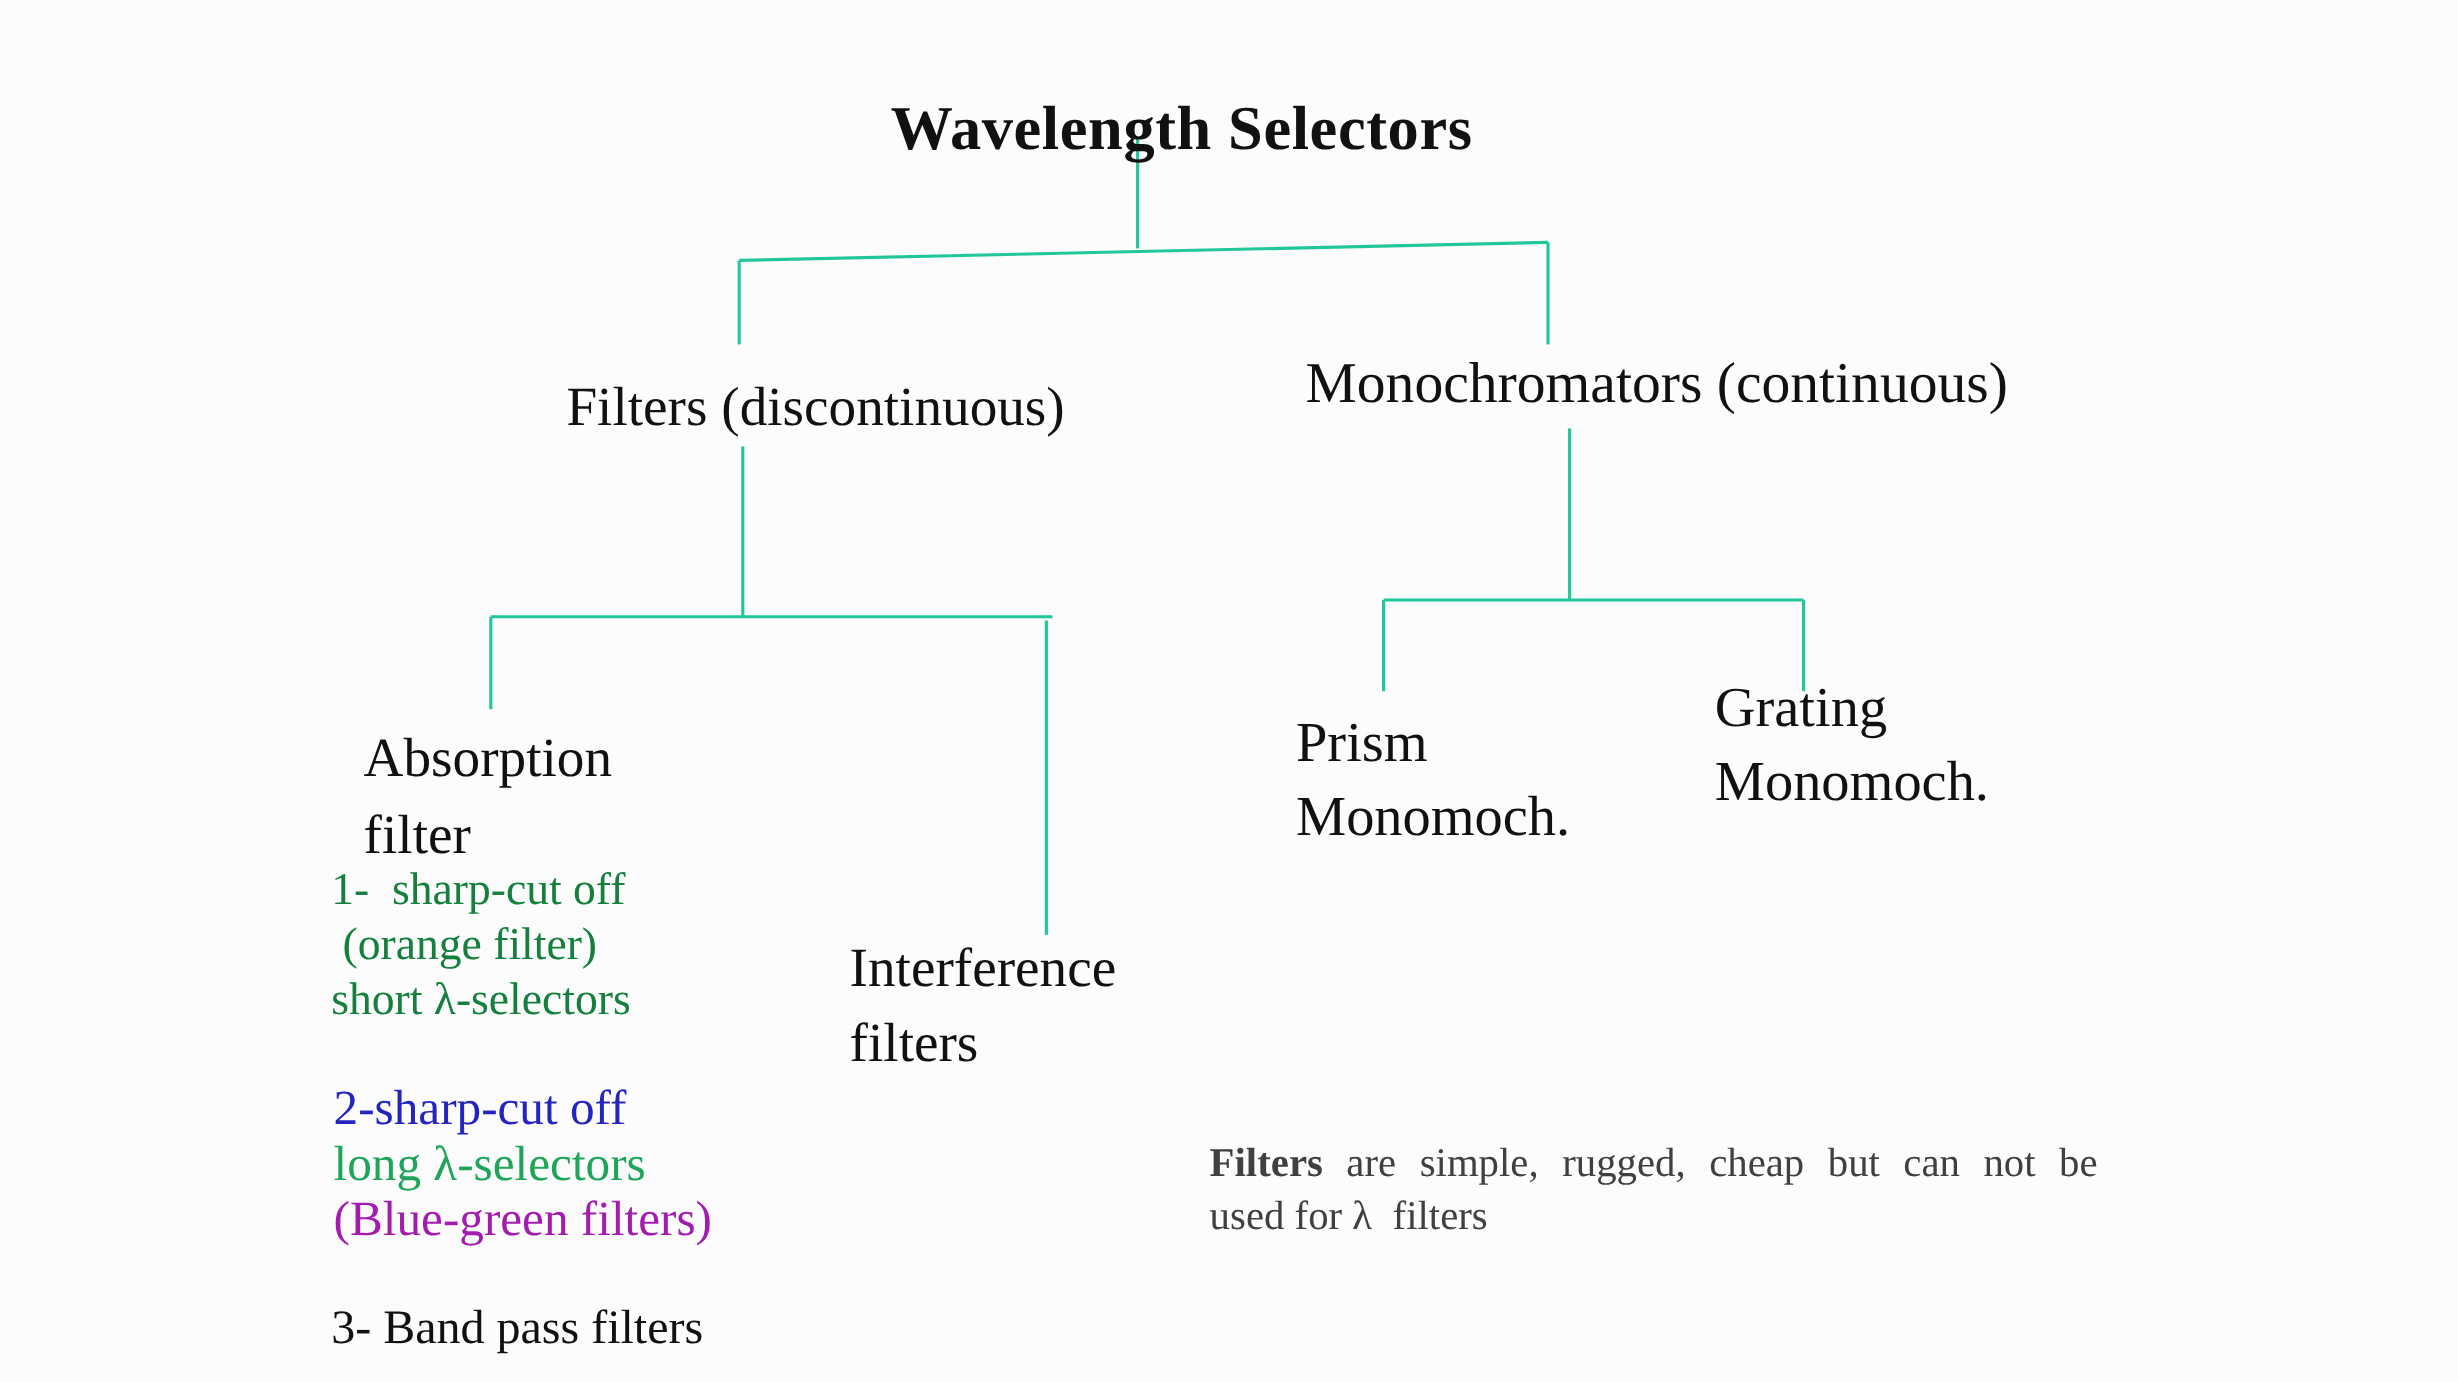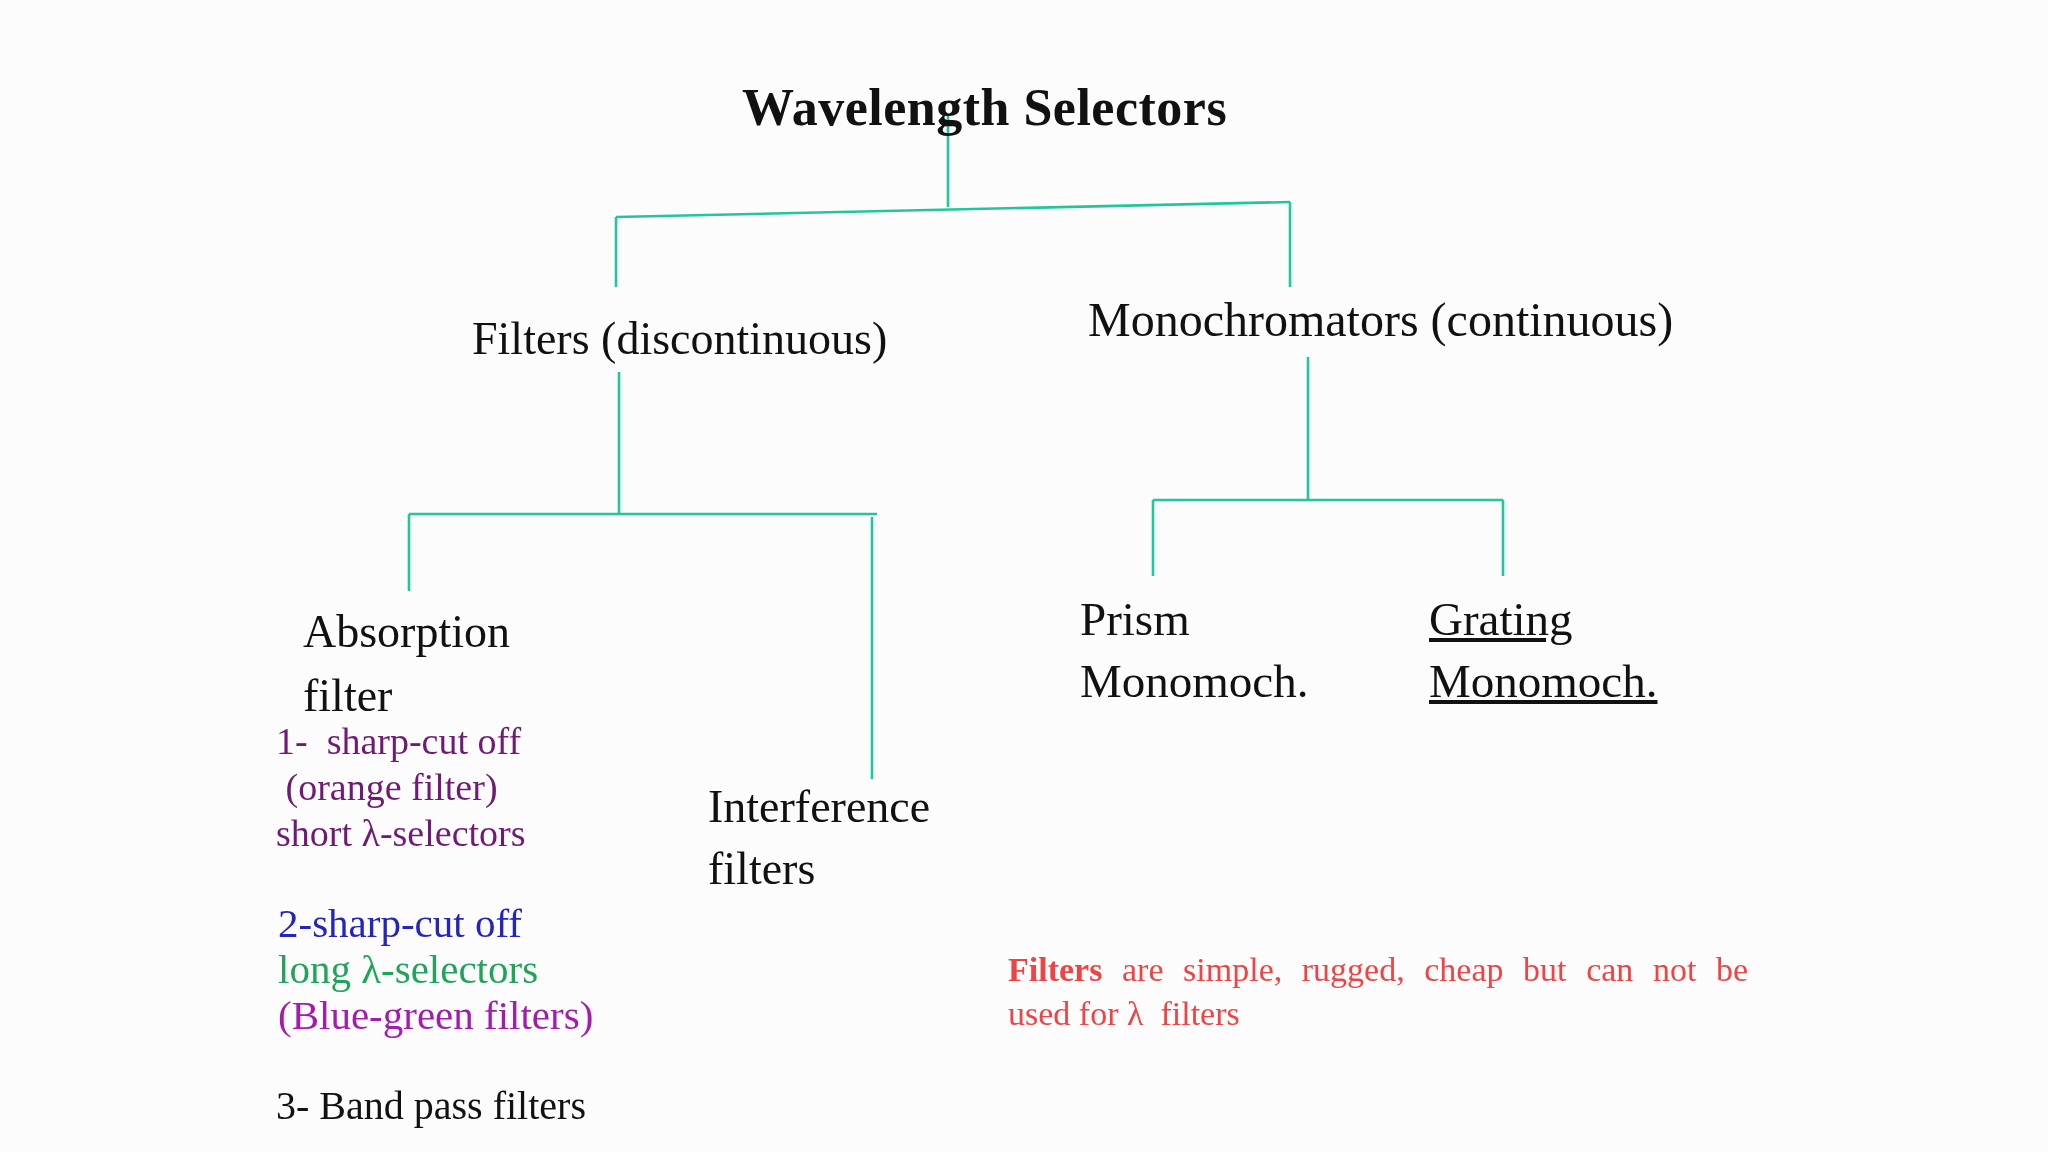--- a/index.html
+++ b/index.html
@@ -27,29 +27,29 @@
   .title {
     left: 742px; top: 78px;
     font-size: 52px; font-weight: bold;
     letter-spacing: 0.5px;
   }
   .branch-left  { left: 472px;  top: 312px; font-size: 46px; }
   .branch-right { left: 1088px; top: 292px; font-size: 48px; }
   .leaf-absorption   { left: 303px;  top: 600px; font-size: 46px; line-height: 64px; }
   .leaf-interference { left: 708px;  top: 776px; font-size: 46px; line-height: 62px; }
   .leaf-prism        { left: 1080px; top: 588px; font-size: 47px; line-height: 62px; }
-  .leaf-grating      { left: 1429px; top: 588px; font-size: 47px; line-height: 62px; text-decoration: underline; }
+  .leaf-grating      { left: 1429px; top: 559px; font-size: 47px; line-height: 62px; }
   .type1 { left: 276px; top: 718px;  font-size: 38px; line-height: 46px; }
   .type2 { left: 278px; top: 900px;  font-size: 41px; line-height: 46px; }
   .type3 { left: 276px; top: 1082px; font-size: 40px; }
   .note {
     position: absolute;
     left: 1008px; top: 948px; width: 740px;
     font-size: 34px; line-height: 44px;
-    color: #ef4444;
+    color: #404040;
     font-family: "Liberation Serif", "DejaVu Serif", serif;
   }
   .note-line1 { text-align: justify; text-align-last: justify; }
   .note-line2 { text-align: left; white-space: pre; }
 </style>
 </head>
 <body style="background: rgb(252, 252, 252);">
 
 <div id="canvas">
 
@@ -74,21 +74,21 @@
   <div class="txt branch-right">Monochromators (continuous)</div>
 
   <div class="txt leaf-absorption"><div>Absorption</div><div>filter</div></div>
 
   <div class="txt leaf-interference"><div>Interference</div><div>filters</div></div>
 
   <div class="txt leaf-prism"><div>Prism</div><div>Monomoch.</div></div>
 
   <div class="txt leaf-grating"><div>Grating</div><div>Monomoch.</div></div>
 
-  <div class="txt type1" style="color: #701a75;"><div>1-  sharp-cut off</div><div> (orange filter)</div><div>short λ-selectors</div></div>
+  <div class="txt type1" style="color: #15803d;"><div>1-  sharp-cut off</div><div> (orange filter)</div><div>short λ-selectors</div></div>
 
   <div class="txt type2"><div style="color: rgb(36, 36, 190);">2-sharp-cut off</div><div style="color: rgb(31, 165, 90);">long λ-selectors</div><div style="color: #a21caf;">(Blue-green filters)</div></div>
 
   <div class="txt type3">3- Band pass filters</div>
 
   <div class="note">
     <div class="note-line1"><b>Filters</b><span> are simple, rugged, cheap but can not be</span></div>
     <div class="note-line2">used for λ  filters</div>
   </div>
 

